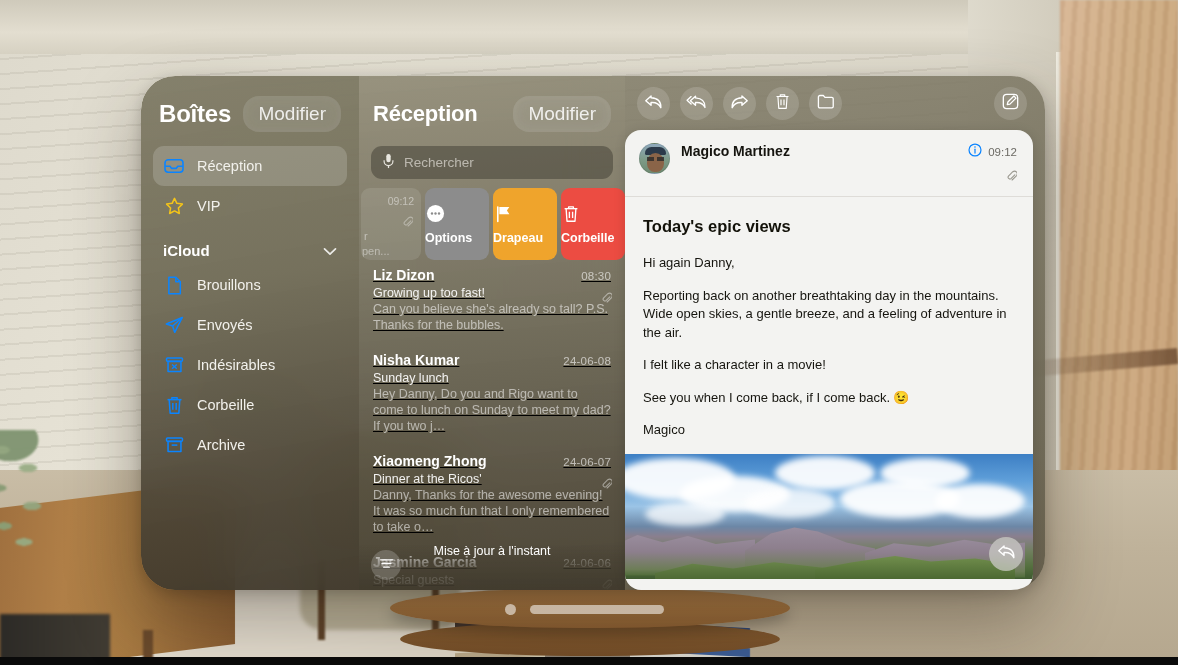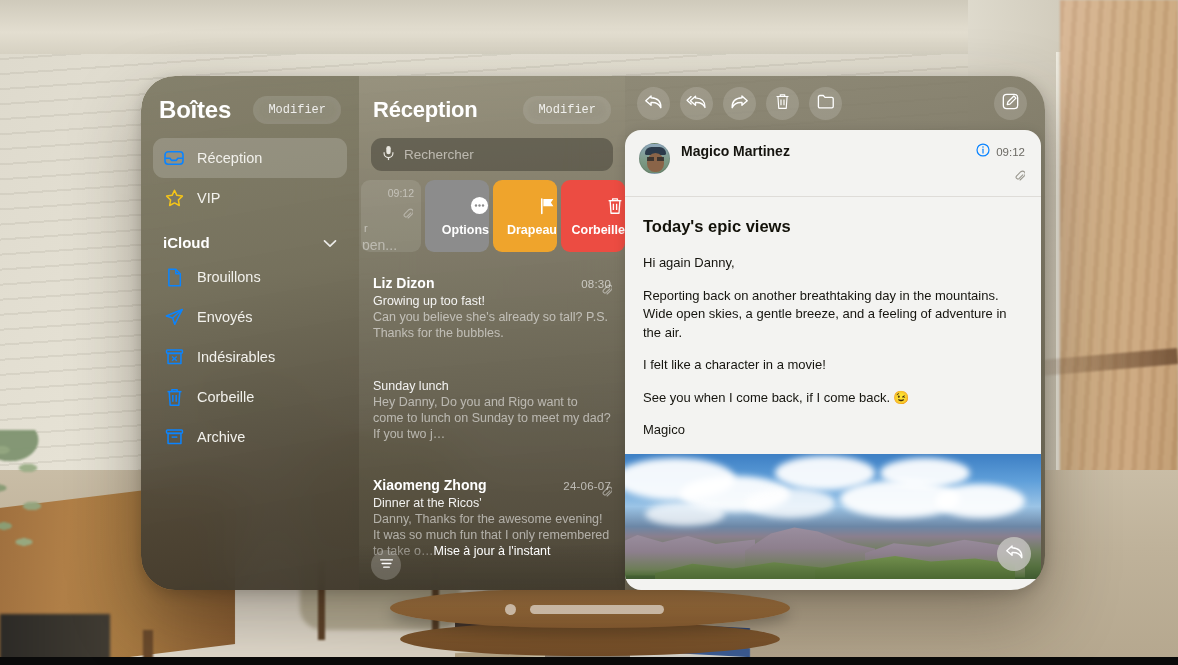--- a/index.html
+++ b/index.html
@@ -145,22 +145,22 @@
     width: 218px; flex: 0 0 218px; position: relative;
     background: linear-gradient(170deg, rgba(122,118,96,0.90) 0%, rgba(108,103,82,0.92) 40%,
                 rgba(78,71,56,0.94) 75%, rgba(62,55,42,0.95) 100%);
     backdrop-filter: blur(26px);
     padding: 14px 12px 16px 12px;
   }
   .sb-header { display:flex; align-items:center; justify-content:space-between; padding: 6px 6px 4px 6px; }
   .sb-title { color:#fff; font-size: 24px; font-weight: 700; letter-spacing: -0.2px; }
   .pill-btn {
     background: rgba(255,255,255,0.16); color: rgba(255,255,255,0.86);
-    border: none; border-radius: 16px; padding: 7px 15px; font-size: 12px;
-    font-family: Liberation Mono, monospace; cursor: pointer;
+    border: none; border-radius: 16px; padding: 7px 15px; font-size: 19px;
+    font-family: Liberation Sans, sans-serif; cursor: pointer;
     backdrop-filter: blur(8px);
   }
   .sb-list { margin-top: 10px; }
   .sb-item {
     display: flex; align-items: center; gap: 12px;
     height: 40px; border-radius: 11px; padding: 0 10px; cursor: pointer;
     color: #f2f1ec; font-size: 14.5px;
   }
   .sb-item.selected { background: rgba(255,255,255,0.17); }
   .sb-ic { width: 22px; height: 20px; display:flex; align-items:center; justify-content:center; flex:0 0 22px; }
@@ -194,30 +194,30 @@
 
   
   .swipe-row { display:flex; height: 72px; margin-top: 9px; padding-left: 2px; gap: 4px; overflow:hidden; }
   .swipe-peek {
     width: 60px; flex: 0 0 60px; border-radius: 9px;
     background: rgba(255,255,255,0.10); position: relative; overflow: hidden;
   }
   .peek-time { position:absolute; right: 7px; top: 7px; font-size: 10.5px; color: rgba(255,255,255,0.45); }
   .peek-clip { position:absolute; right: 8px; top: 26px; opacity:0.35; }
   .peek-l1 { position:absolute; left: 3px; top: 42px; font-size: 11px; color: rgba(255,255,255,0.45); }
-  .peek-l2 { position:absolute; left: 1px; top: 57px; font-size: 14px; color: rgba(255,255,255,0.42); }
+  .peek-l2 { position:absolute; left: 1px; top: 57px; font-size: 11px; color: rgba(255,255,255,0.42); }
   .swipe-act {
     flex: 1; border-radius: 9px; display:flex; flex-direction:column;
-    align-items:flex-end; justify-content:center; gap: 7px; cursor: pointer;
+    align-items:flex-start; justify-content:center; gap: 7px; cursor: pointer;
     color:#fff; font-size: 12.5px; font-weight: 600;
   }
   .swipe-act .act-ico { width: 20px; height: 20px; display:flex; align-items:center; justify-content:center; }
 
   
-  .mail-row { padding: 23px 14px 12px 14px; position: relative; cursor: pointer; }
+  .mail-row { padding: 7px 14px 12px 14px; position: relative; cursor: pointer; text-decoration: underline; }
   .mr-top { display:flex; align-items:baseline; justify-content:space-between; }
   .mr-from { color:#fff; font-size: 14px; font-weight: 700; }
   .mr-date { color: rgba(255,255,255,0.60); font-size: 11.5px; letter-spacing: 0.2px; }
   .mr-subj { color: rgba(255,255,255,0.92); font-size: 12.5px; margin-top: 3px; }
   .mr-prev { color: rgba(255,255,255,0.55); font-size: 12.5px; line-height: 1.28; margin-top: 1px; }
   .mr-clip { position:absolute; right: 13px; top: 30px; opacity: 0.45; }
   .fade-row { position: relative; }
 
   .list-bottom {
     position: absolute; left: 0; bottom: 0; width: 266px; height: 46px;
@@ -237,21 +237,21 @@
     padding: 0; display:flex; flex-direction: column;
   }
   .toolbar { height: 54px; display:flex; align-items:center; gap: 10px; padding: 0 18px 0 12px; }
   .tb-btn {
     width: 33px; height: 33px; border-radius: 50%; background: rgba(255,255,255,0.15);
     display:flex; align-items:center; justify-content:center; cursor: pointer; border: none;
   }
   .tb-spacer { flex: 1; }
 
   .reader {
-    flex: 1; margin: 0 4px 0 0; background: #f3f3f1;
+    flex: 1; margin: 0 12px 0 0; background: #f3f3f1;
     border-radius: 16px 16px 16px 16px; overflow: hidden; position: relative;
     box-shadow: 0 2px 12px rgba(0,0,0,0.14);
   }
   .rd-head { padding: 13px 16px 10px 14px; display:flex; align-items:flex-start; gap: 11px;
              border-bottom: 1px solid #dedcd8; }
   .avatar {
     width: 31px; height: 31px; border-radius: 50%; flex: 0 0 31px; overflow: hidden;
     background: linear-gradient(180deg,#8fa9bc 0%, #7d9a86 55%, #6f8a72 100%);
     position: relative; border: 1px solid rgba(0,0,0,0.08);
   }
@@ -480,20 +480,24 @@
       <div class="mr-subj">Growing up too fast!</div>
       <div class="mr-prev">Can you believe she's already so tall? P.S. Thanks for the bubbles.</div>
       <span class="mr-clip">
         <svg width="10" height="12" viewBox="0 0 11 13" fill="none" stroke="#ffffff" stroke-width="1.2" stroke-linecap="round">
           <path d="M8.6 5.2L4.4 9.4a2 2 0 0 1-2.8-2.8l4.8-4.8a3 3 0 0 1 4.2 4.2L5.6 10.9"></path>
           </svg>
       </span>
     </div>
 
     <div class="mail-row">
+      <div class="mr-top">
+        <span class="mr-from">Nisha Kumar</span>
+        <span class="mr-date">24-06-08</span>
+      </div>
       <div class="mr-subj">Sunday lunch</div>
       <div class="mr-prev">Hey Danny, Do you and Rigo want to come to lunch on Sunday to meet my dad? If you two j…</div>
     </div>
 
     <div class="mail-row">
       <div class="mr-top">
         <span class="mr-from">Xiaomeng Zhong</span>
         <span class="mr-date">24-06-07</span>
       </div>
       <div class="mr-subj">Dinner at the Ricos'</div>

